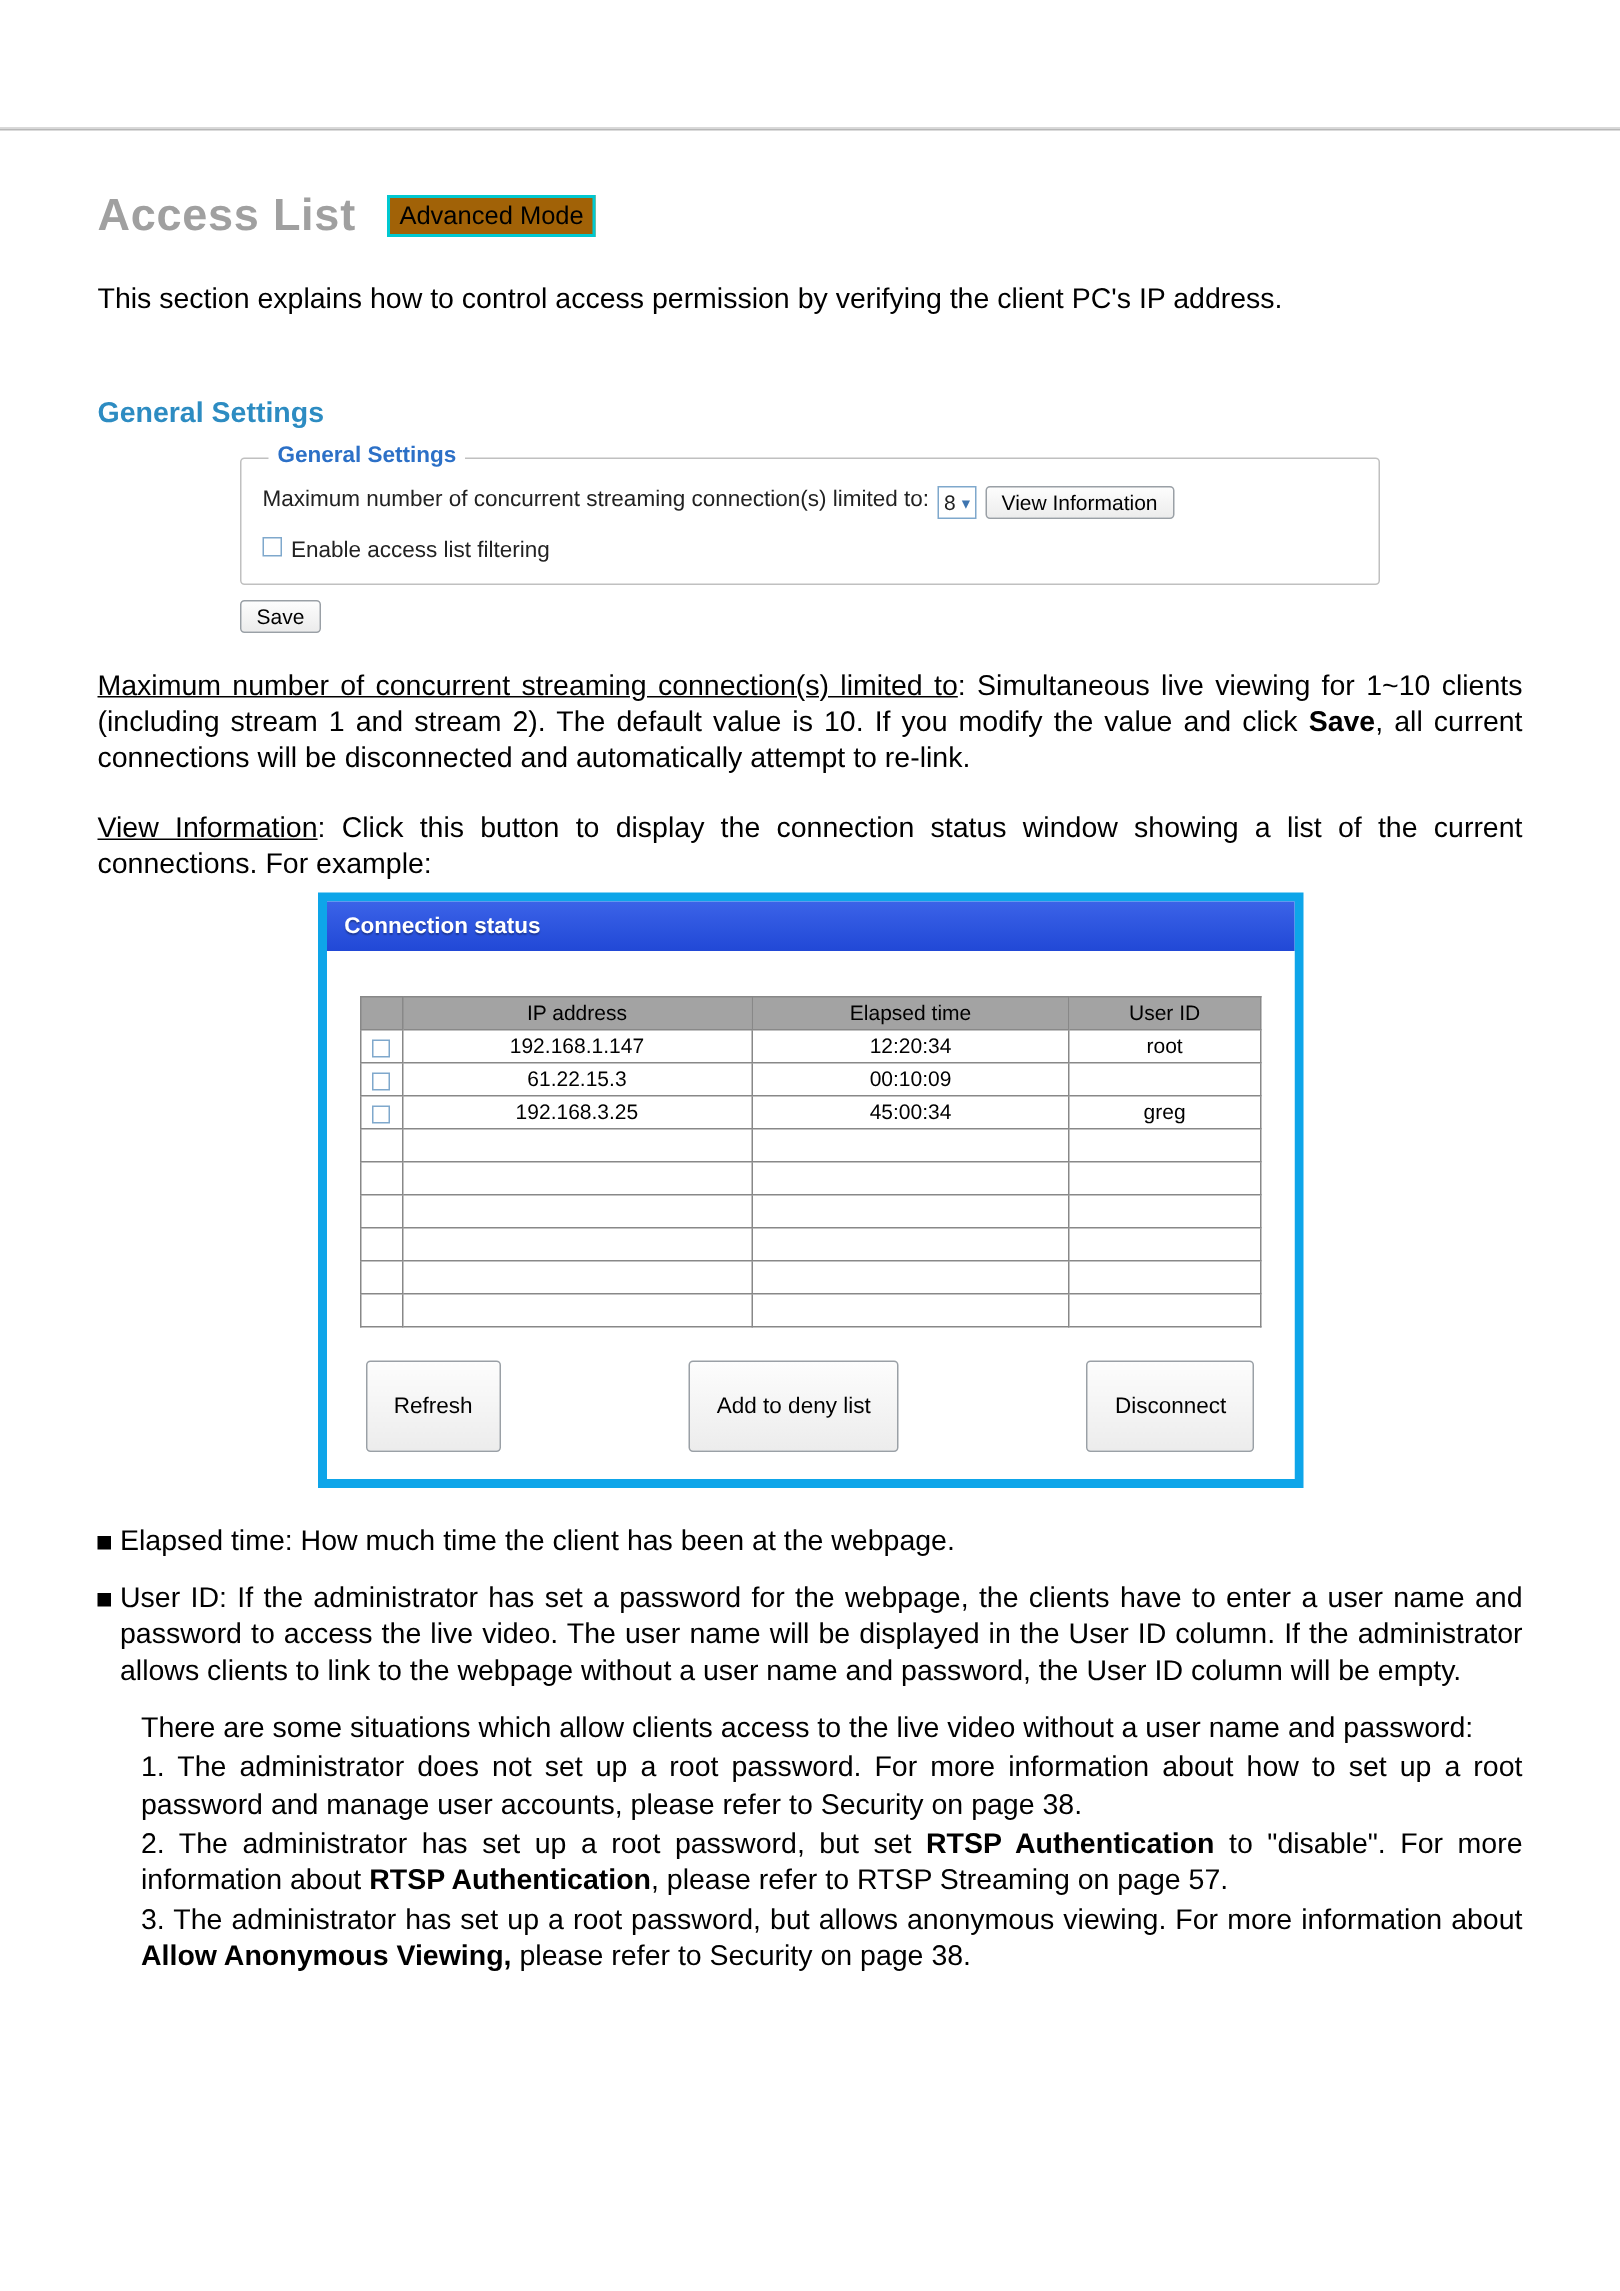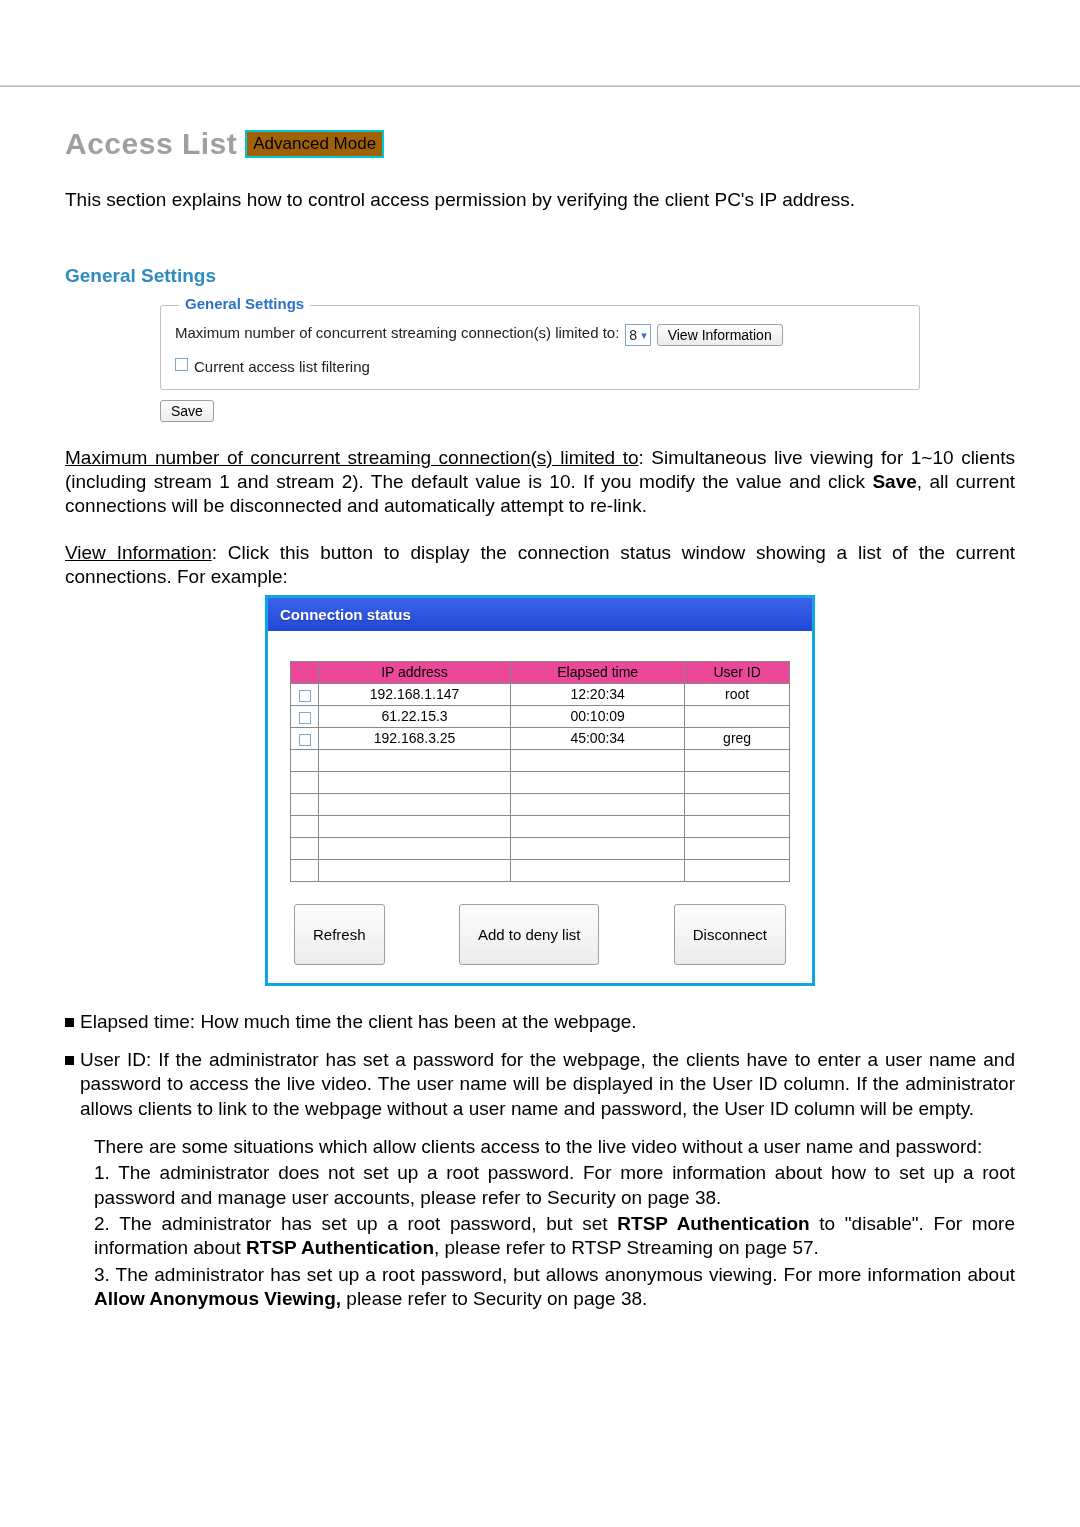--- a/index.html
+++ b/index.html
@@ -15,21 +15,21 @@
     background: #b8b8b8;
     margin-top: 85px;
     border-top: 1px solid #d8d8d8;
   }
   .page {
     padding: 20px 65px 40px 65px;
   }
   .title-row {
     display: flex;
     align-items: center;
-    gap: 8px;
+    gap: 21px;
     margin-top: 20px;
   }
   .page-title {
     font-size: 30px;
     font-weight: bold;
     color: #a0a0a0;
     letter-spacing: 0.5px;
   }
   .mode-badge {
     background: #a16207;
@@ -106,23 +106,23 @@
   }
   .save-row { margin-top: 10px; }
   .body-text {
     font-size: 19px;
     text-align: justify;
     margin-top: 24px;
     line-height: 1.25;
   }
   .body-text .u { text-decoration: underline; }
   .connection-panel {
-    width: 550px;
+    width: 657px;
     margin: 6px auto 0 auto;
-    border: 3px solid #0ea5e9;
+    border: 6px solid #0ea5e9;
   }
   .panel-header {
     background: linear-gradient(#3b63e8,#2148d6);
     color: #fff;
     font-weight: bold;
     font-size: 15px;
     padding: 8px 12px;
     text-shadow: 0 1px 1px rgba(0,0,0,.3);
   }
   .panel-body {
@@ -134,21 +134,21 @@
     width: 100%;
     font-size: 14px;
   }
   table.conn th, table.conn td {
     border: 1px solid #888;
     text-align: center;
     height: 22px;
     background: #fff;
   }
   table.conn th {
-    background: #ec4899;
+    background: #a3a3a3;
     font-weight: normal;
   }
   table.conn td.chk { width: 28px; }
   .mini-chk {
     width: 12px; height: 12px;
     border: 1px solid #7fa8cc;
     display: inline-block;
     vertical-align: middle;
   }
   .panel-buttons {
@@ -205,21 +205,21 @@
       <div class="row">
         <span>Maximum number of concurrent streaming connection(s) limited to:</span>
         <span class="select-small">
           <span>8</span>
           <span class="chev">▾</span>
         </span>
         <button class="btn">View Information</button>
       </div>
       <div class="row">
         <span class="checkbox"></span>
-        <span>Current access list filtering</span>
+        <span>Enable access list filtering</span>
       </div>
     </div>
     <div class="save-row">
       <button class="btn">Save</button>
     </div>
   </div>
 
   <div class="body-text">
     <span class="u">Maximum number of concurrent streaming connection(s) limited to</span><span>: Simultaneous live viewing for 1~10 clients (including stream 1 and stream 2). The default value is 10. If you modify the value and click </span><b>Save</b><span>, all current connections will be disconnected and automatically attempt to re-link.</span>
   </div>

